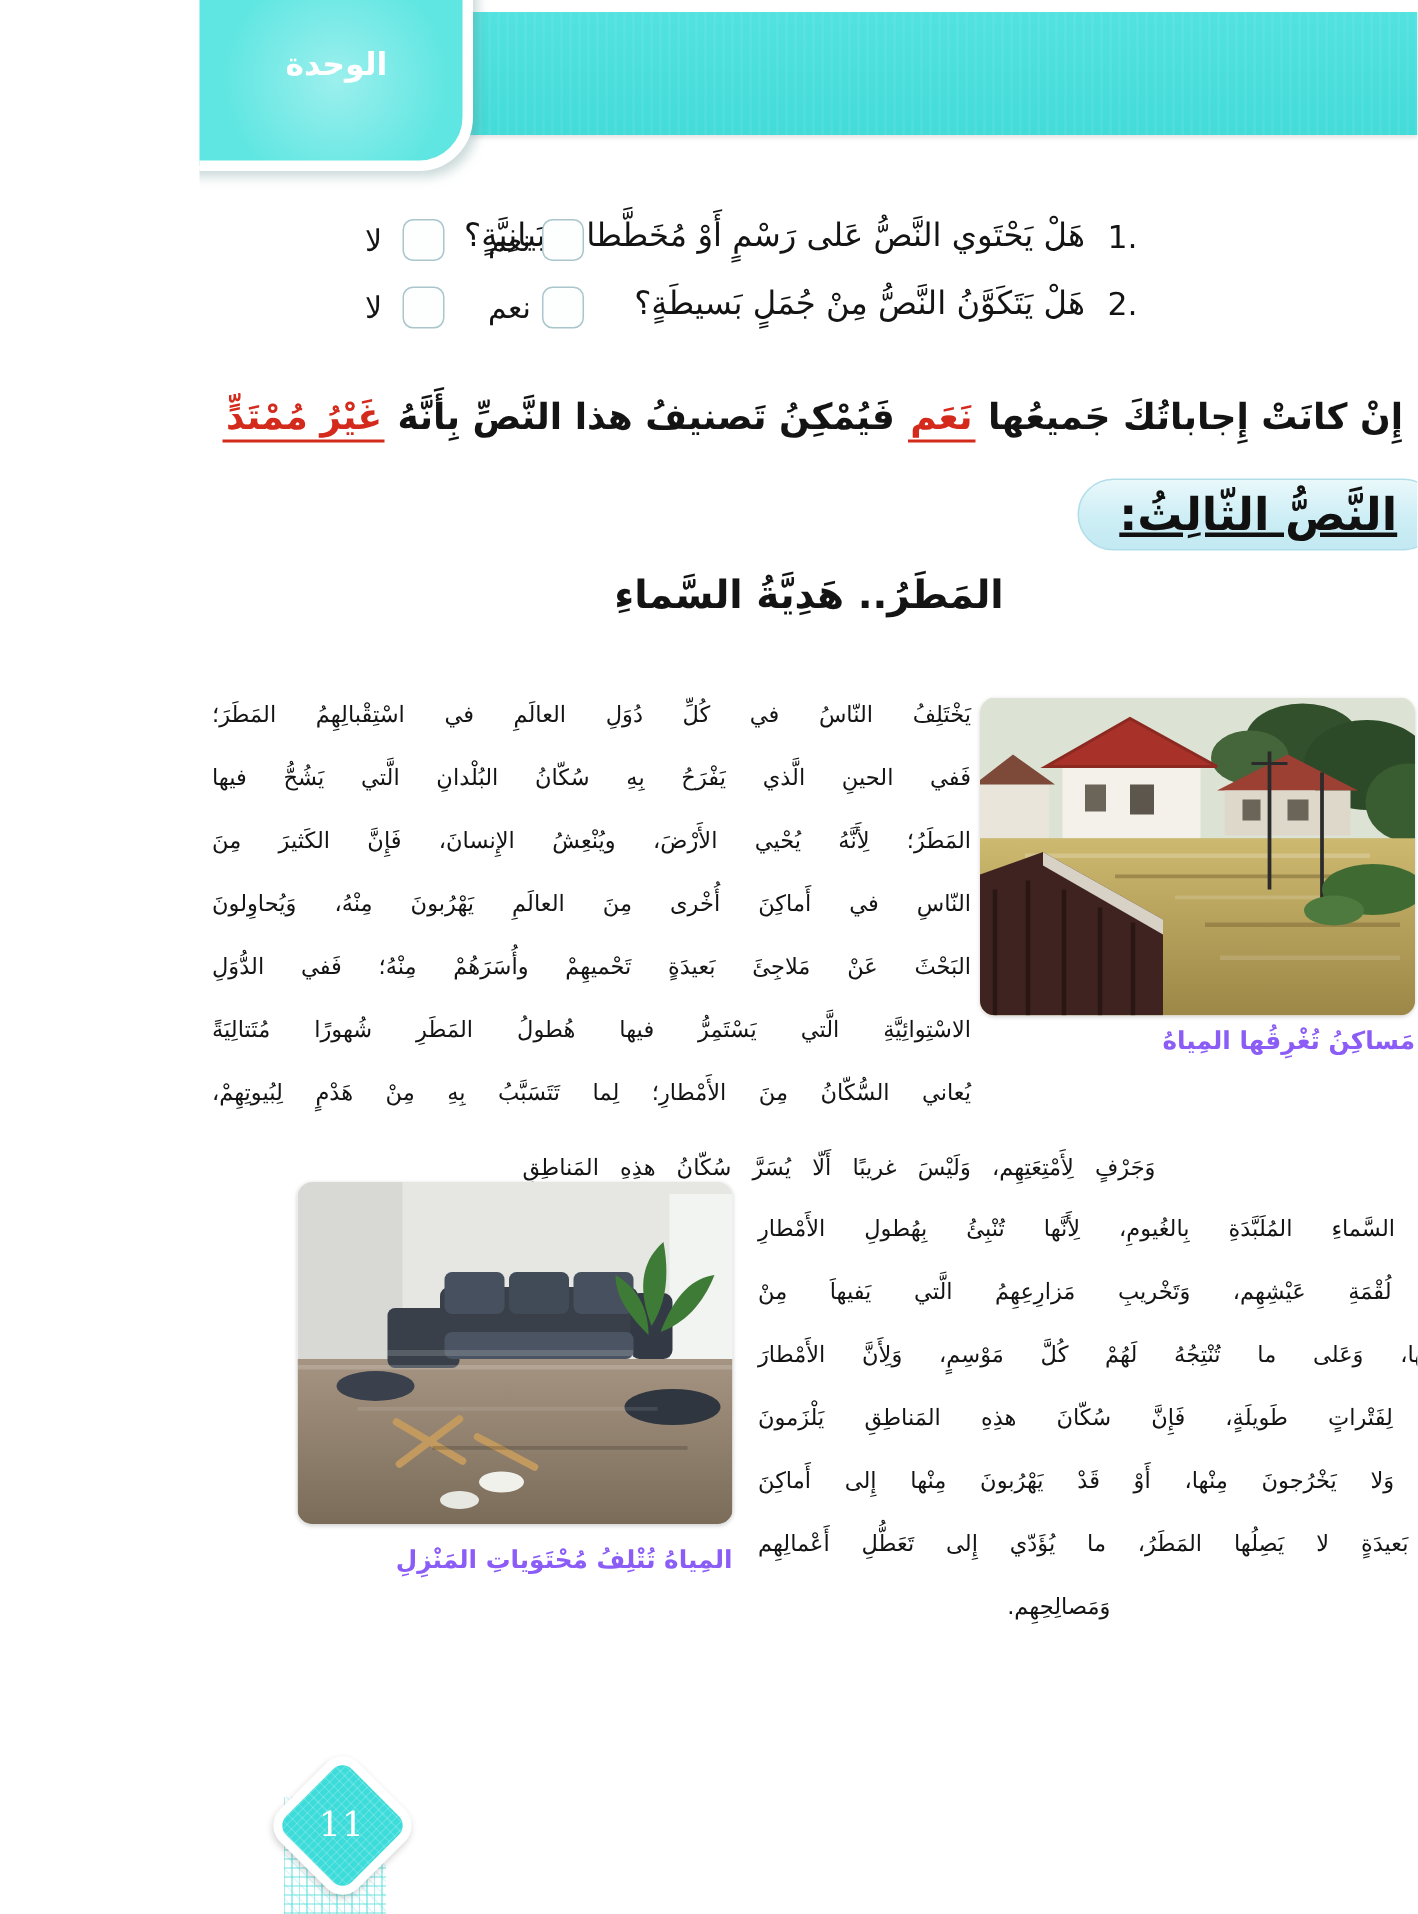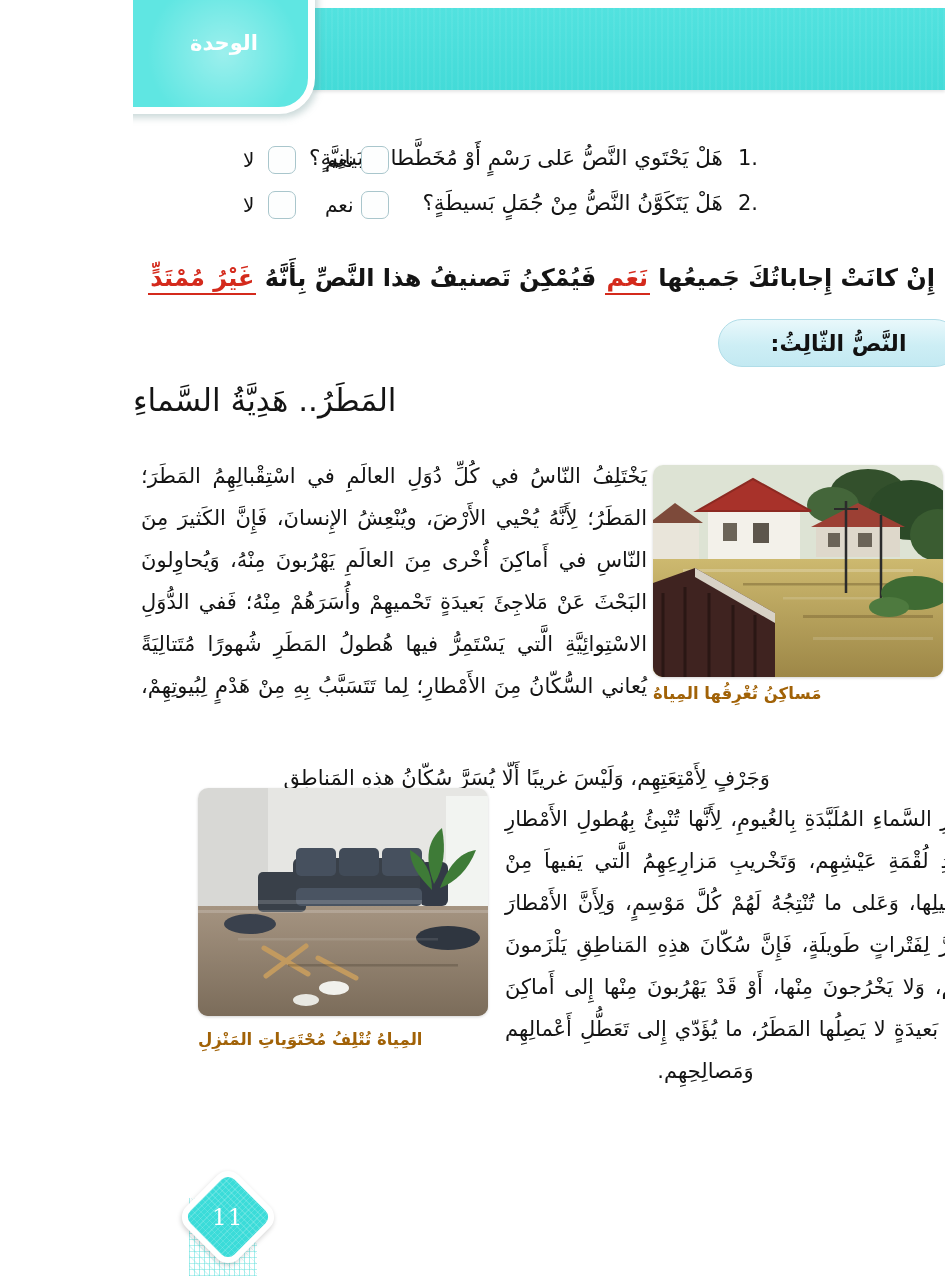--- a/index.html
+++ b/index.html
@@ -26,32 +26,32 @@
   .cb-label{position:absolute;font-size:20px;font-weight:normal;line-height:28px;}
   
   .conclusion{position:absolute;right:10px;top:254px;direction:rtl;font-size:24px;
     font-weight:bold;line-height:48px;}
   .red-ul{color:#d42a1c;border-bottom:2.5px solid #d42a1c;padding:0 2px 1px 2px;}
   
   .section-pill{position:absolute;left:585px;right:-14px;top:319px;height:46px;
     background:linear-gradient(180deg,#e9f8fb 0%,#cdeef5 55%,#c3e9f2 100%);
     border:1px solid #b0dde8;border-radius:26px;z-index:6;
     display:flex;align-items:center;justify-content:center;}
-  .section-pill span{font-size:22px;font-weight:bold;color:#111;}
-  .article-title{position:absolute;left:0;right:0;top:382px;text-align:left;
-    font-size:31px;font-weight:normal;}
-  
-  .col{position:absolute;direction:rtl;font-size:21px;}
+  .section-pill span{font-size:30px;font-weight:bold;color:#111;text-decoration:underline;}
+  .article-title{position:absolute;left:0;right:0;top:382px;text-align:center;
+    font-size:26px;font-weight:bold;}
+  
+  .col{position:absolute;direction:rtl;font-size:15px;}
   .bline{line-height:42px;height:42px;text-align:justify;text-align-last:justify;
     white-space:nowrap;overflow:visible;}
   .bline-last{line-height:42px;height:42px;text-align:center;padding-right:88px;}
   
   .photo{position:absolute;border-radius:10px;overflow:hidden;
     box-shadow:0 1px 3px rgba(0,0,0,.18);}
-  .caption{position:absolute;text-align:left;font-size:16.5px;font-weight:bold;color:#a16207;}
+  .caption{position:absolute;text-align:right;font-size:16.5px;font-weight:bold;color:#8b5cf6;}
   
   .copyright-strip{position:absolute;left:509px;top:642px;width:756px;height:16px;
     transform:rotate(90deg);direction:rtl;white-space:nowrap;overflow:hidden;
     font-size:10px;color:#2f7d80;z-index:1;text-align:center;}
   
   .hatch-col{position:absolute;left:56px;top:1198px;width:68px;height:78px;opacity:.9;
     background:
       repeating-linear-gradient(90deg,rgba(64,217,213,.50) 0 1px,transparent 1px 5px),
       repeating-linear-gradient(0deg,rgba(64,217,213,.42) 0 1px,transparent 1px 6px),
       repeating-linear-gradient(45deg,rgba(64,217,213,.18) 0 1px,transparent 1px 7px);}
@@ -148,20 +148,21 @@
       <line x1="32" y1="122" x2="32" y2="212" stroke="#2a1714" stroke-width="3"></line>
       <line x1="56" y1="128" x2="56" y2="212" stroke="#2a1714" stroke-width="3"></line>
       <line x1="80" y1="140" x2="80" y2="212" stroke="#2a1714" stroke-width="3"></line>
       <line x1="102" y1="150" x2="102" y2="212" stroke="#2a1714" stroke-width="3"></line>
     </svg>
   </div>
   <div class="caption" style="left:520px;top:684px;width:290px">مَساكِنُ تُغْرِقُها المِياهُ</div>
 
   <div class="col" style="left:8px;top:455px;width:506px">
     <div class="bline">يَخْتَلِفُ النّاسُ في كُلِّ دُوَلِ العالَمِ في اسْتِقْبالِهِمُ المَطَرَ؛</div>
+    <div class="bline">فَفي الحينِ الَّذي يَفْرَحُ بِهِ سُكّانُ البُلْدانِ الَّتي يَشُحُّ فيها</div>
     <div class="bline">المَطَرُ؛ لِأَنَّهُ يُحْيي الأَرْضَ، ويُنْعِشُ الإِنسانَ، فَإِنَّ الكَثيرَ مِنَ</div>
     <div class="bline">النّاسِ في أَماكِنَ أُخْرى مِنَ العالَمِ يَهْرُبونَ مِنْهُ، وَيُحاوِلونَ</div>
     <div class="bline">البَحْثَ عَنْ مَلاجِئَ بَعيدَةٍ تَحْميهِمْ وأُسَرَهُمْ مِنْهُ؛ فَفي الدُّوَلِ</div>
     <div class="bline">الاسْتِوائِيَّةِ الَّتي يَسْتَمِرُّ فيها هُطولُ المَطَرِ شُهورًا مُتَتالِيَةً</div>
     <div class="bline">يُعاني السُّكّانُ مِنَ الأَمْطارِ؛ لِما تَتَسَبَّبُ بِهِ مِنْ هَدْمٍ لِبُيوتِهِمْ،</div>
   </div>
 
   <div class="col" style="left:215px;top:757px;width:422px">
     <div class="bline">وَجَرْفٍ لِأَمْتِعَتِهِم، وَلَيْسَ غريبًا أَلّا يُسَرَّ سُكّانُ هذِهِ المَناطِقِ</div>
   </div>

